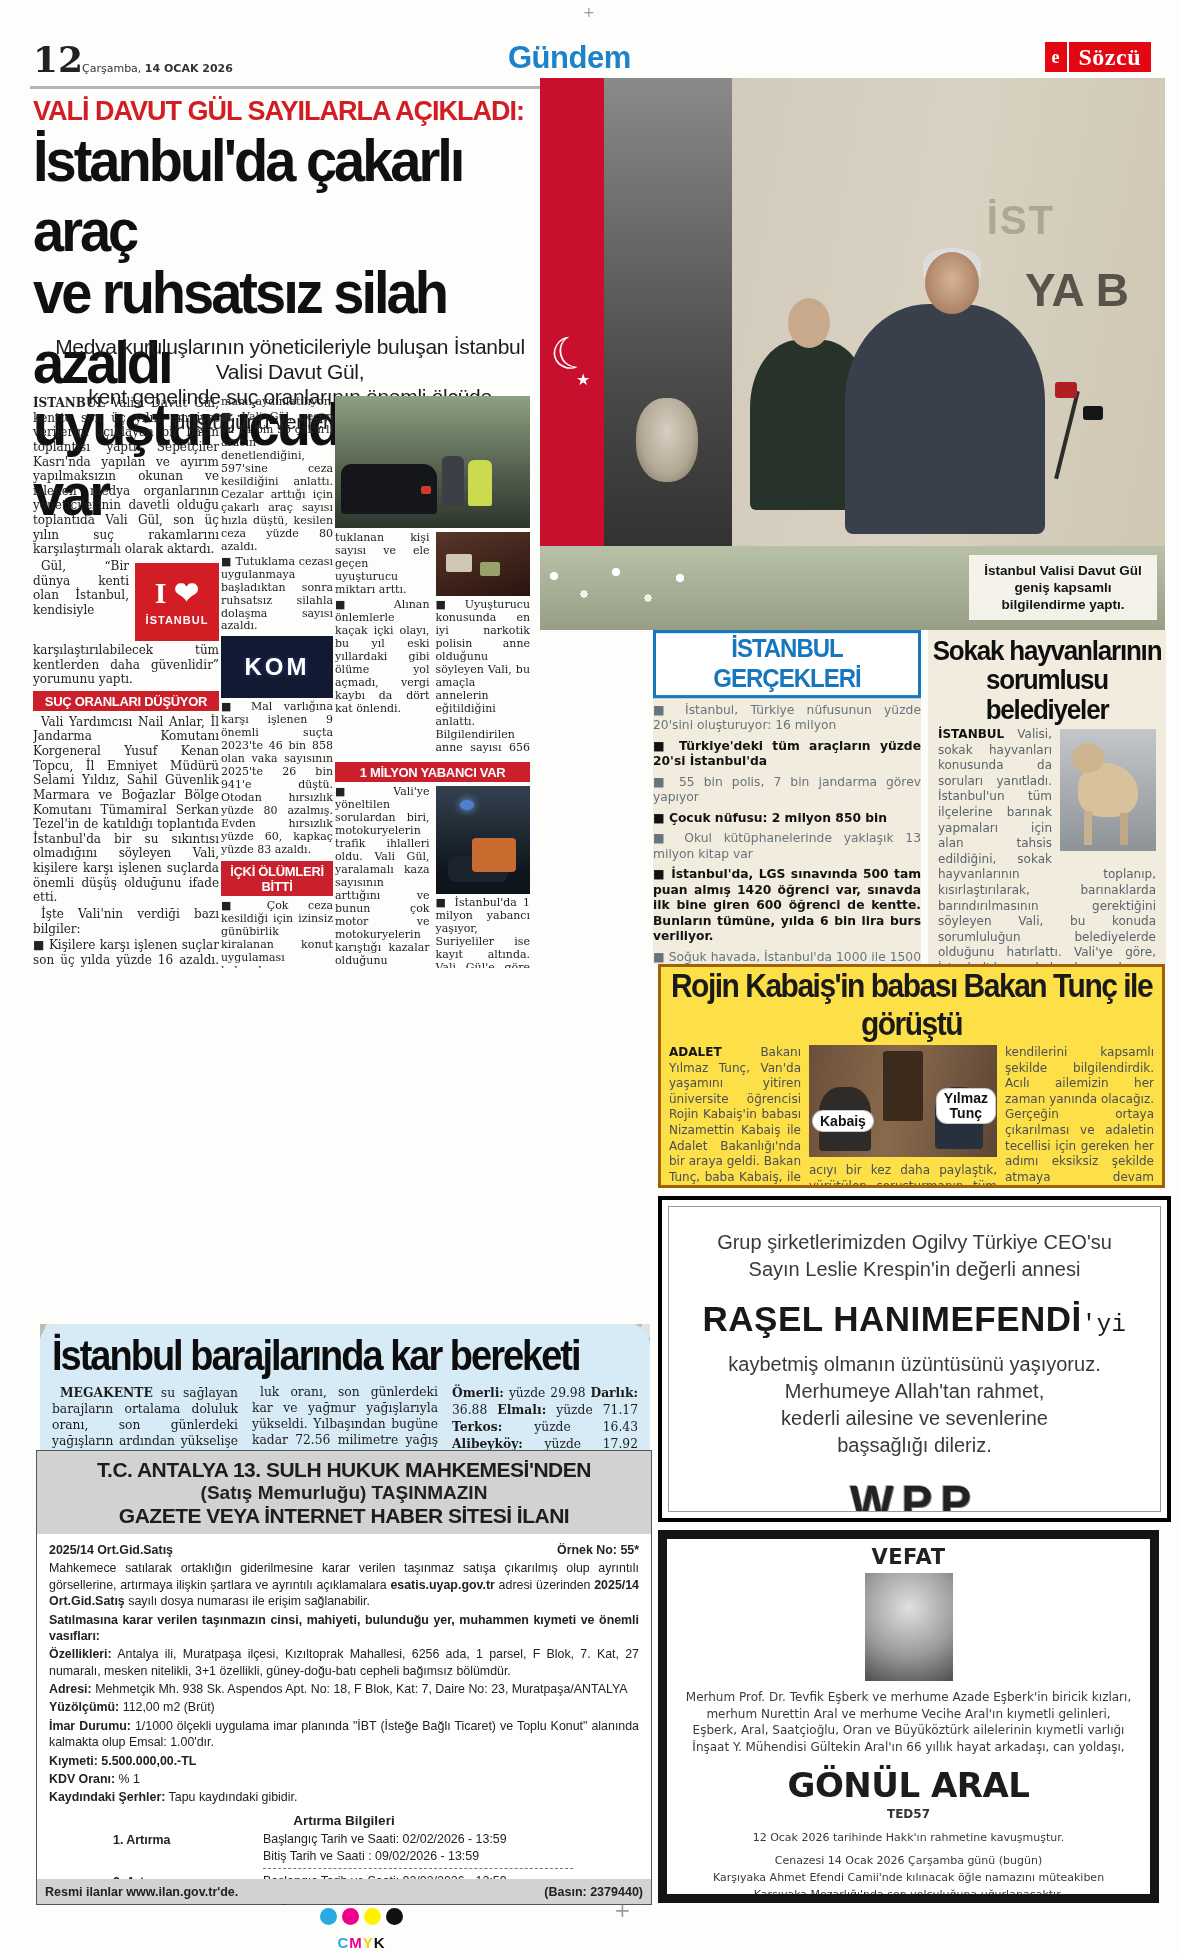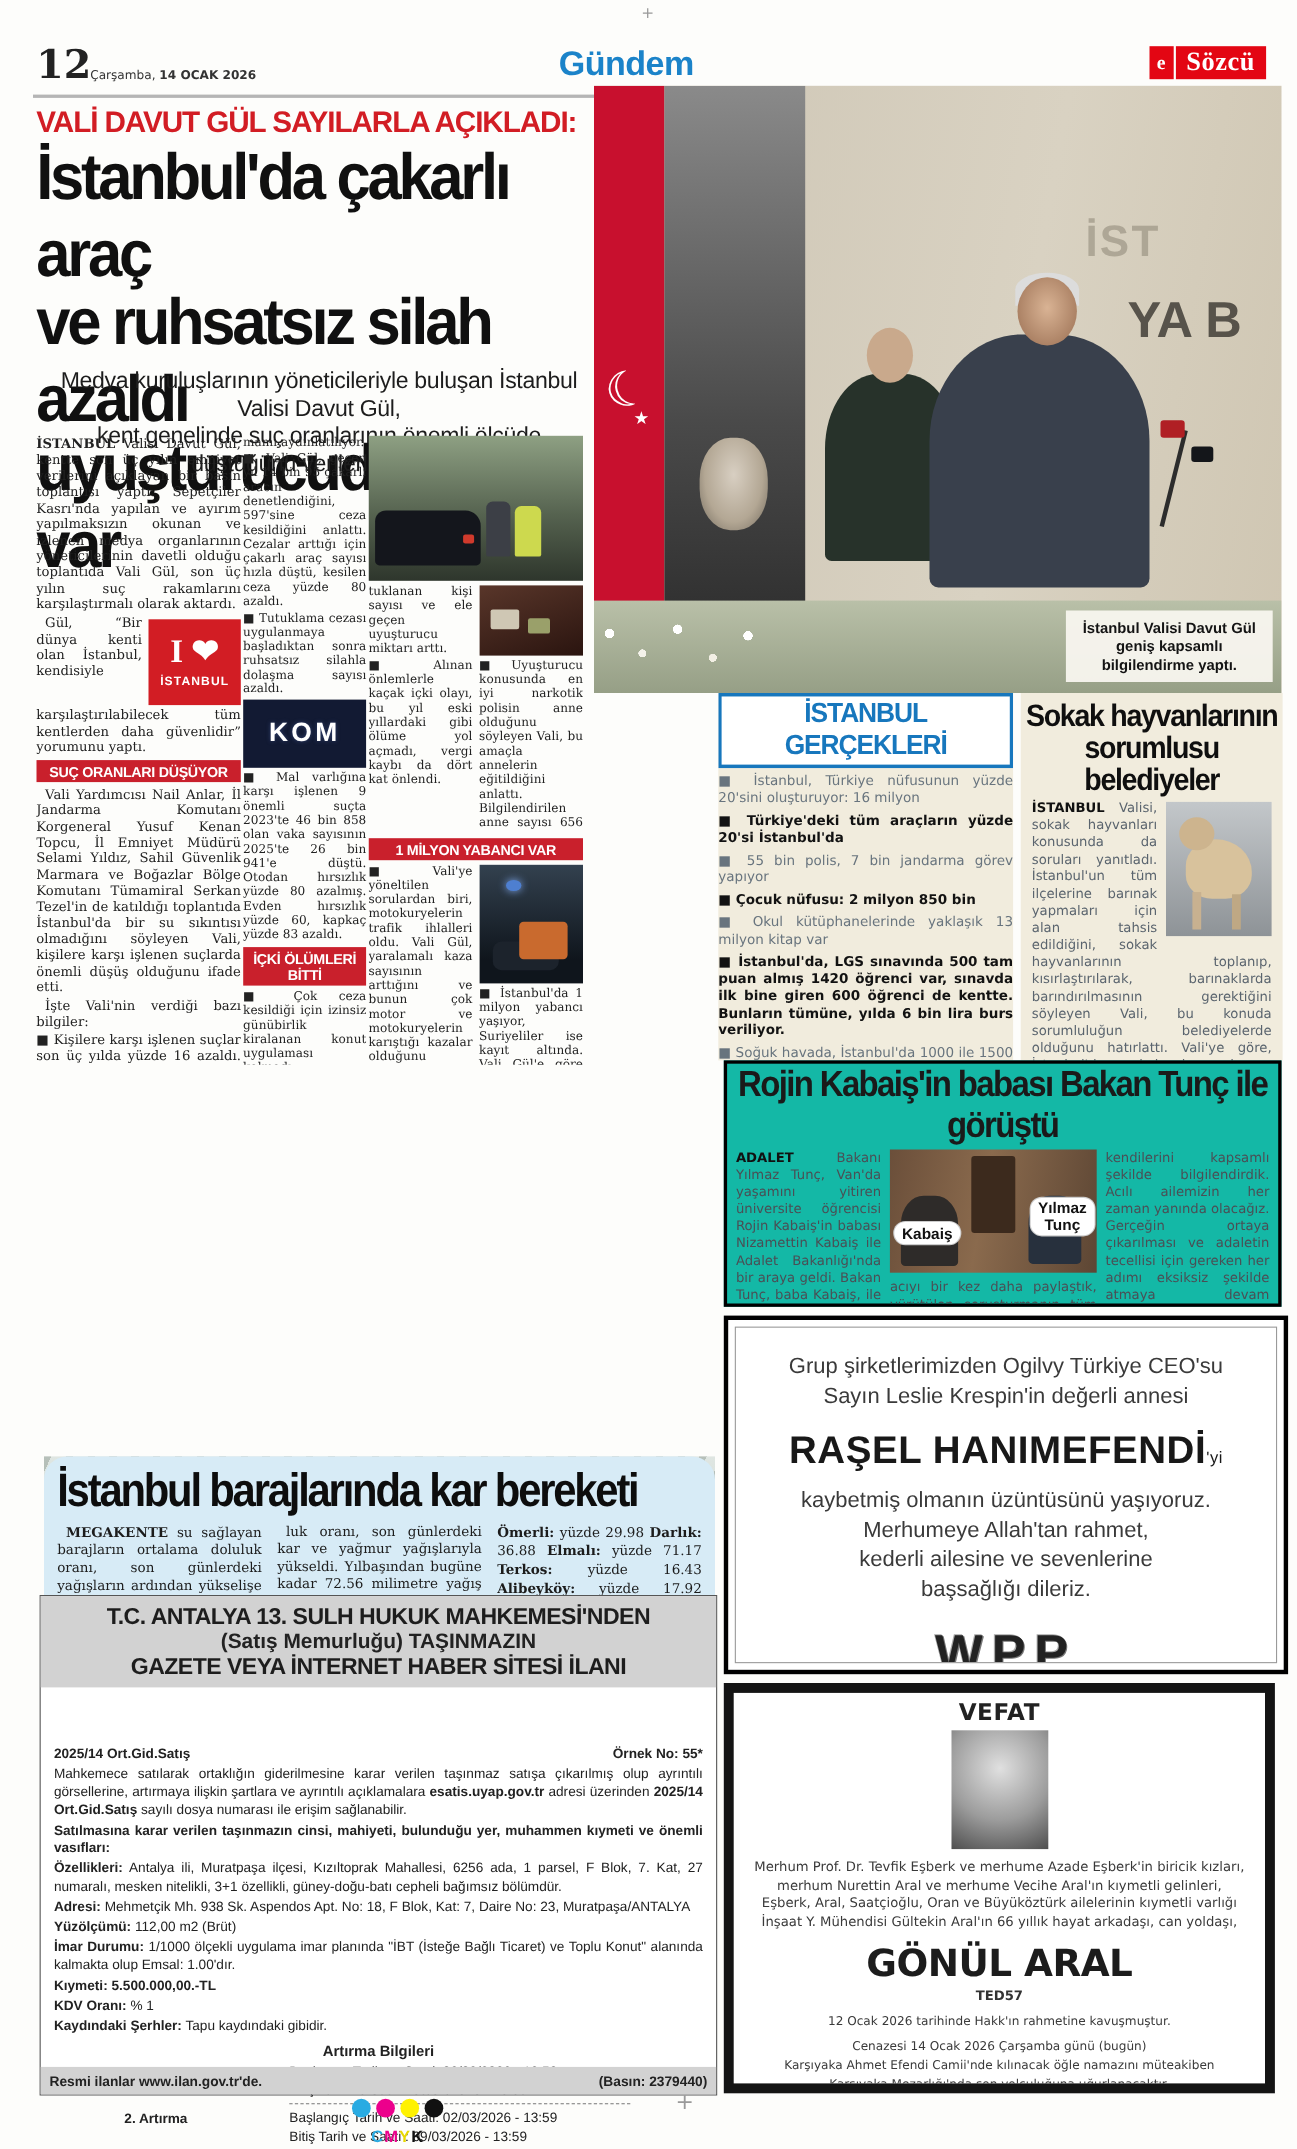--- a/index.html
+++ b/index.html
@@ -93,21 +93,21 @@
   .animals-title{font:bold 26px/27px "Liberation Sans",sans-serif;color:#0f0f0f;letter-spacing:-1.2px;text-align:center;padding-top:6px;transform:scaleY(1.08);transform-origin:top;}
   .animals-body{padding:10px 10px 0;font:12px/1.3 "DejaVu Sans",sans-serif;color:#5a646e;text-align:justify;}
   .animals-body .lead-word{color:#111;}
   .dog{float:right;width:96px;height:122px;margin:2px 0 4px 8px;background:linear-gradient(180deg,#c3c7ca,#8e9397);position:relative;}
   .dog .bodyblob{position:absolute;left:18px;top:34px;width:60px;height:54px;background:#d8c29c;border-radius:45% 55% 40% 40%;}
   .dog .head2{position:absolute;left:12px;top:14px;width:32px;height:30px;background:#cdb48e;border-radius:50%;}
   .dog .leg{position:absolute;left:24px;top:82px;width:8px;height:34px;background:#c8b190;}
   .dog .leg2{position:absolute;left:60px;top:84px;width:8px;height:32px;background:#bfa884;}
 
   
-  .rojin{border:3px solid #000000;background:#14b8a6;overflow:hidden;}
+  .rojin{border:3px solid #a16207;background:#fde047;overflow:hidden;}
   .rojin-title{font:bold 30px "Liberation Sans",sans-serif;letter-spacing:-1.5px;text-align:center;margin:4px 0 6px;transform:scaleY(1.1);}
   .rojin-cols{display:flex;gap:8px;padding:0 8px;}
   .rojin-col{font:12px/1.3 "DejaVu Sans",sans-serif;color:#4a4f55;text-align:justify;}
   .rojin-photo{width:188px;height:112px;background:linear-gradient(100deg,#6b4f3a,#8a6a4d 45%,#5d4634);position:relative;flex-shrink:0;}
   .rojin-photo .door{position:absolute;left:74px;top:6px;width:40px;height:70px;background:#3c2a1d;border-radius:3px;}
   .rojin-photo .manL{position:absolute;left:10px;bottom:6px;width:52px;height:64px;background:#2e2b29;border-radius:40% 40% 4px 4px;}
   .rojin-photo .manR{position:absolute;right:14px;bottom:8px;width:48px;height:62px;background:#27303d;border-radius:40% 40% 4px 4px;}
   .bubble{position:absolute;background:#fff;border-radius:10px;padding:2px 7px;font:bold 14px "Liberation Sans",sans-serif;color:#111;box-shadow:0 0 0 1px #ccc;}
 
   
@@ -128,30 +128,30 @@
   .dams-cols{display:flex;gap:14px;font:12.3px/1.3 "DejaVu Serif",serif;color:#1c1c1c;text-align:justify;}
   .dams-cols p{margin:0 0 3px;text-indent:8px;}
   .dams-cols .b{font-weight:bold;}
 
   
   .wpp{border:4px solid #000;background:#fff;padding:6px;}
   .wpp-inner{border:1px solid #9a9a9a;height:100%;box-sizing:border-box;text-align:center;overflow:hidden;
      font-family:"Liberation Sans",sans-serif;color:#3a3a3a;}
   .wpp-l{font-size:20px;line-height:27px;}
   .wpp-name{font-size:35px;font-weight:bold;color:#181818;letter-spacing:0.5px;margin:16px 0 12px;}
-  .wpp-name span.suf{font-size:15px;font-weight:normal;}
+  .wpp-name span.suf{font-size:24px;font-weight:normal;font-family:Liberation Mono, monospace;}
   .wpp-logo{font-size:46px;font-weight:bold;color:#222;letter-spacing:8px;margin-top:16px;
      text-shadow:1px 1px 0 #777, -1px -1px 0 #aaa;}
 
   
   .legal{border:1px solid #555;background:#fff;font-family:"Liberation Sans",sans-serif;color:#222;}
   .legal-titlebar{background:#d2d2d2;text-align:center;padding:7px 0 6px;}
   .legal-t1{font-weight:bold;font-size:21px;letter-spacing:-0.5px;color:#1d1d1d;}
   .legal-t2{font-weight:bold;font-size:19px;}
-  .legal-body{padding:8px 12px 4px;font-size:12.4px;line-height:1.32;text-align:justify;overflow:hidden;margin-top:44px;}
+  .legal-body{padding:8px 12px 4px;font-size:12.4px;line-height:1.32;text-align:justify;overflow:hidden;}
   .legal-case{display:flex;justify-content:space-between;font-weight:bold;margin-bottom:2px;}
   .legal-body p{margin:0 0 2px;}
   .legal-body .blb{font-weight:bold;}
   .auction-title{text-align:center;font-weight:bold;font-size:13.5px;margin:6px 0 2px;}
   .auction-row{display:flex;margin-left:64px;}
   .auction-label{width:150px;font-weight:bold;padding-top:1px;}
   .auction-details div{margin:0;}
   .auction-sep{border-top:1px dashed #777;width:310px;margin:4px 0 4px 214px;}
   .legal-footer{position:absolute;left:0;right:0;bottom:0;height:25px;background:#d2d2d2;display:flex;
      justify-content:space-between;align-items:center;padding:0 8px;font-weight:bold;font-size:12.5px;}

